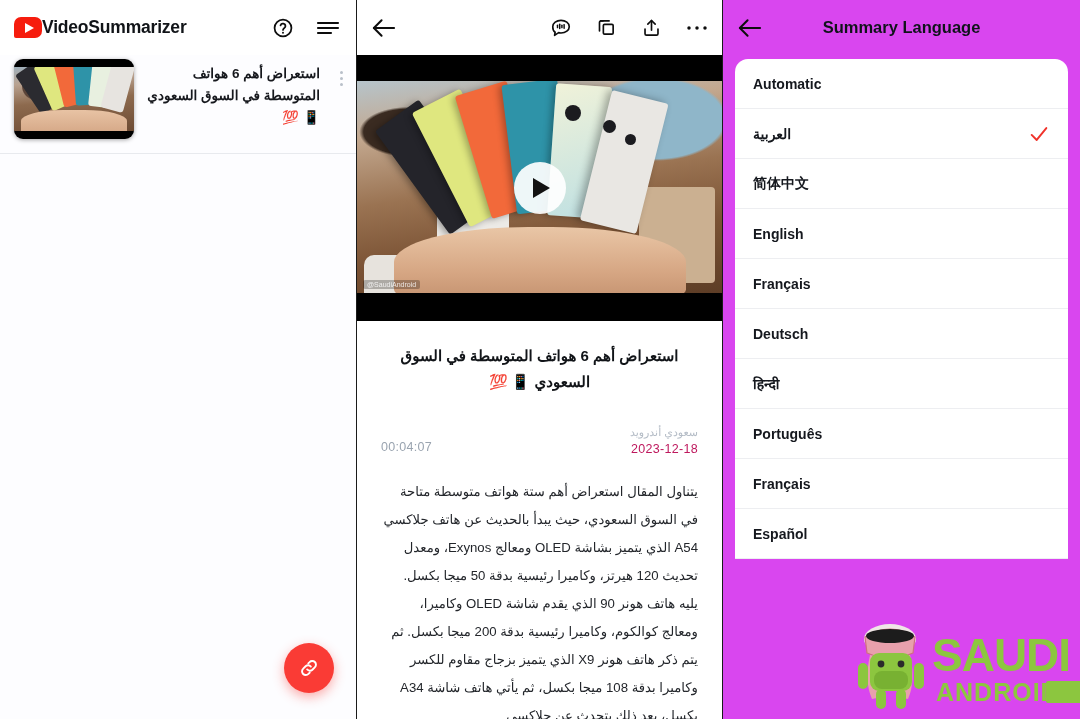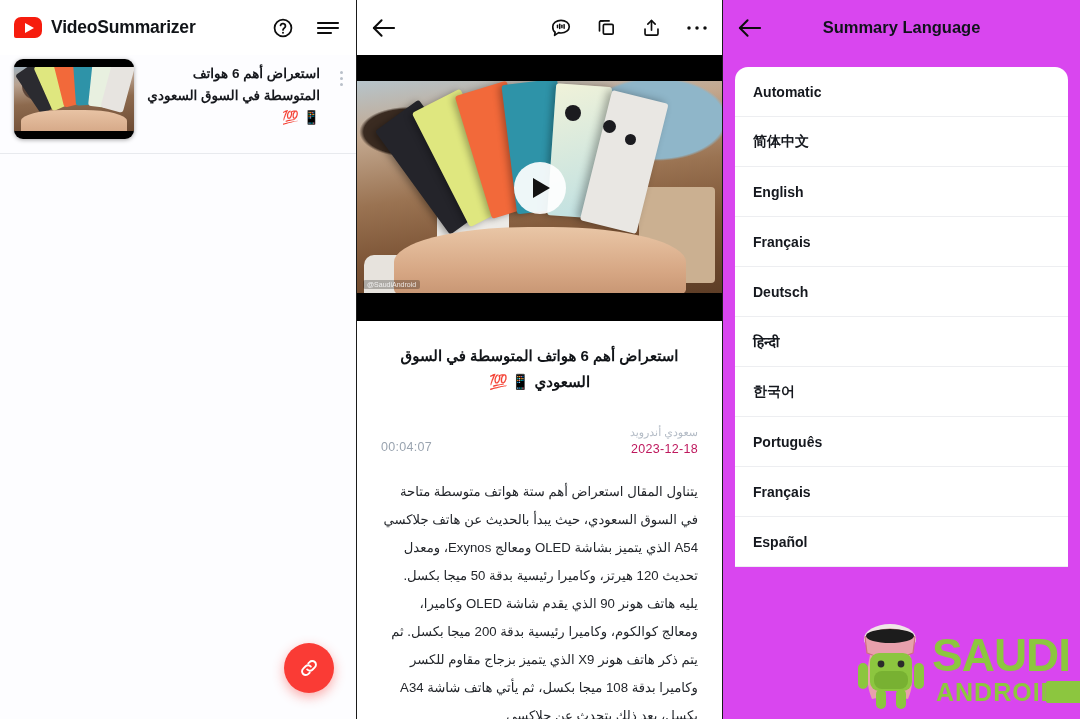--- a/index.html
+++ b/index.html
@@ -18,21 +18,21 @@
     position: relative;
     border-right: 1px solid #1a1a1a;
     flex: 0 0 357px;
   }
   .left-header {
     height: 55px;
     display: flex; align-items: center;
     padding: 0 16px 0 14px;
     background: #ffffff;
   }
-  .brand { display: flex; align-items: flex-start; gap: 9px; }
+  .brand { display: flex; align-items: flex-start; }
   .brand-logo {
     width: 28px; height: 21px;
     background: #f61c0d;
     border-radius: 7px 7px 7px 2px;
     display: flex; align-items: center; justify-content: center;
     position: relative;
   }
   .brand-logo::after {
     content: "";
     width: 0; height: 0;
@@ -177,21 +177,21 @@
     height: 55px; display: flex; align-items: center;
     padding: 0 14px; position: relative;
   }
   .right-title {
     position: absolute; left: 0; right: 0; text-align: center;
     font-size: 16.5px; font-weight: bold; color: #10131a;
     pointer-events: none;
   }
   .lang-card {
     background: #fff; border-radius: 13px 13px 0 0;
-    margin: 12px 12px; overflow: hidden;
+    margin: 4px 12px; overflow: hidden;
   }
   .lang-item {
     height: 50px; display: flex; align-items: center;
     padding: 0 18px; border-bottom: 1px solid #edeef1;
     cursor: pointer; position: relative;
   }
   .lang-label { font-size: 14px; font-weight: bold; color: #15181e; }
   .lang-label.rtl { direction: rtl; }
   .check { margin-left: auto; color: #f0332b; line-height: 0; }
   .saudi-wm {
@@ -348,36 +348,39 @@
         </svg>
       </button>
       <div class="right-title">Summary Language</div>
     </div>
 
     <div class="lang-card" id="lang-list">
         <div class="lang-item">
           <span class="lang-label">Automatic</span>
         </div>
         <div class="lang-item">
+          <span class="lang-label rtl">العربية</span>
+          <span class="check"><svg width="22" height="22" viewBox="0 0 24 24" fill="none" stroke="#f0332b" stroke-width="2.1" stroke-linecap="round" stroke-linejoin="round">
+              <polyline points="4,13 9.5,18.5 20,5.5"></polyline>
+            </svg></span>
+        </div>
+        <div class="lang-item">
           <span class="lang-label">简体中文</span>
         </div>
         <div class="lang-item">
           <span class="lang-label">English</span>
         </div>
         <div class="lang-item">
           <span class="lang-label">Français</span>
         </div>
         <div class="lang-item">
           <span class="lang-label">Deutsch</span>
         </div>
         <div class="lang-item">
           <span class="lang-label">हिन्दी</span>
-        </div>
-        <div class="lang-item">
-          <span class="lang-label">한국어</span>
         </div>
         <div class="lang-item">
           <span class="lang-label">Português</span>
         </div>
         <div class="lang-item">
           <span class="lang-label">Français</span>
         </div>
         <div class="lang-item">
           <span class="lang-label">Español</span>
         </div>

